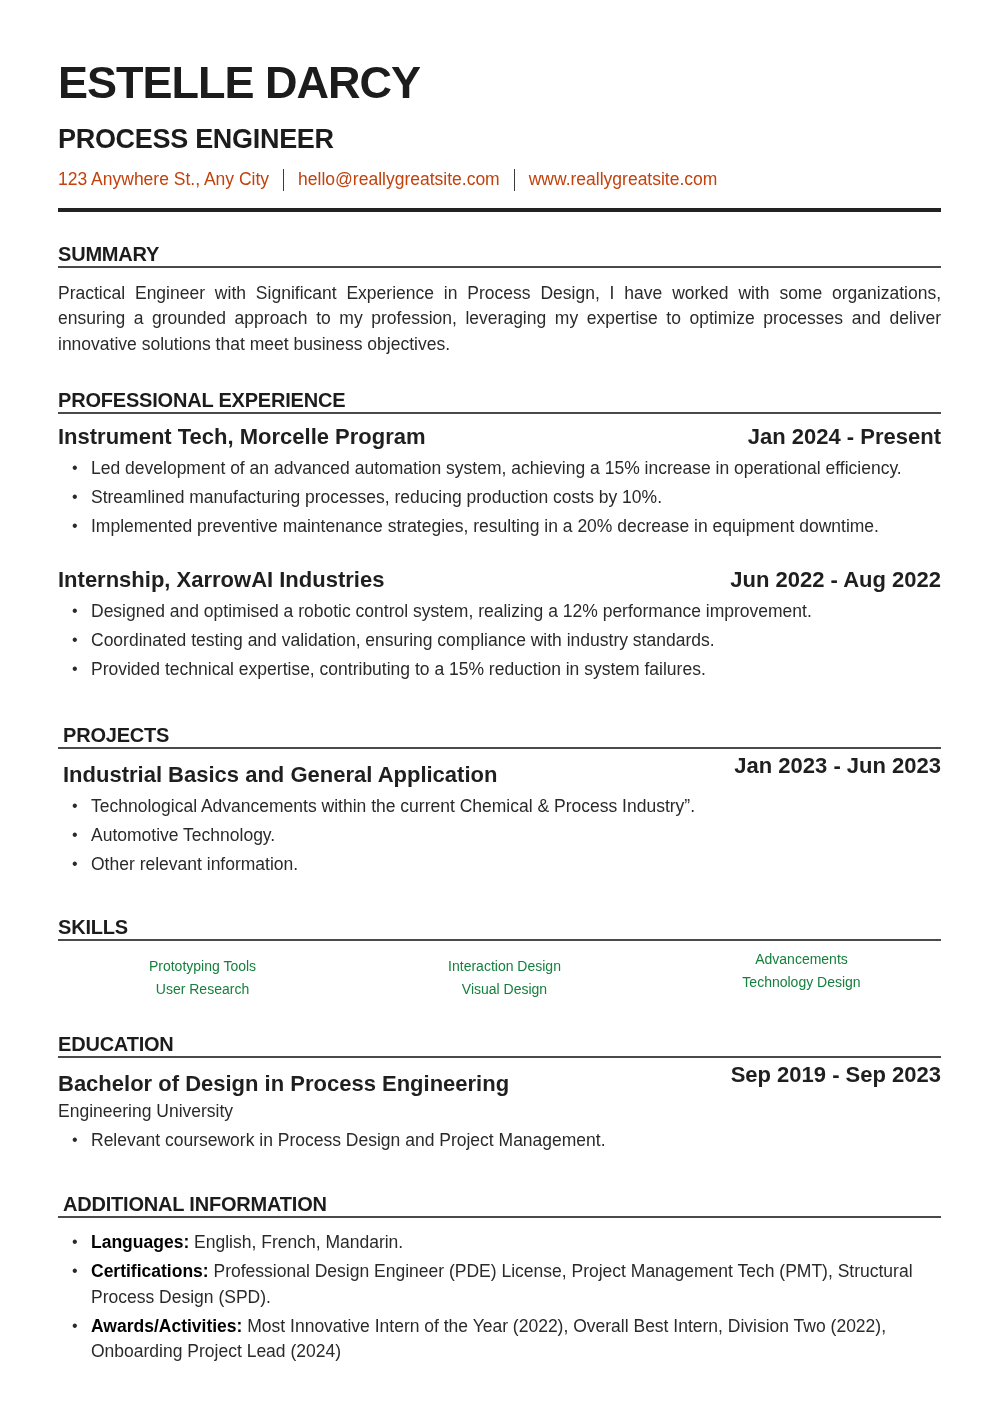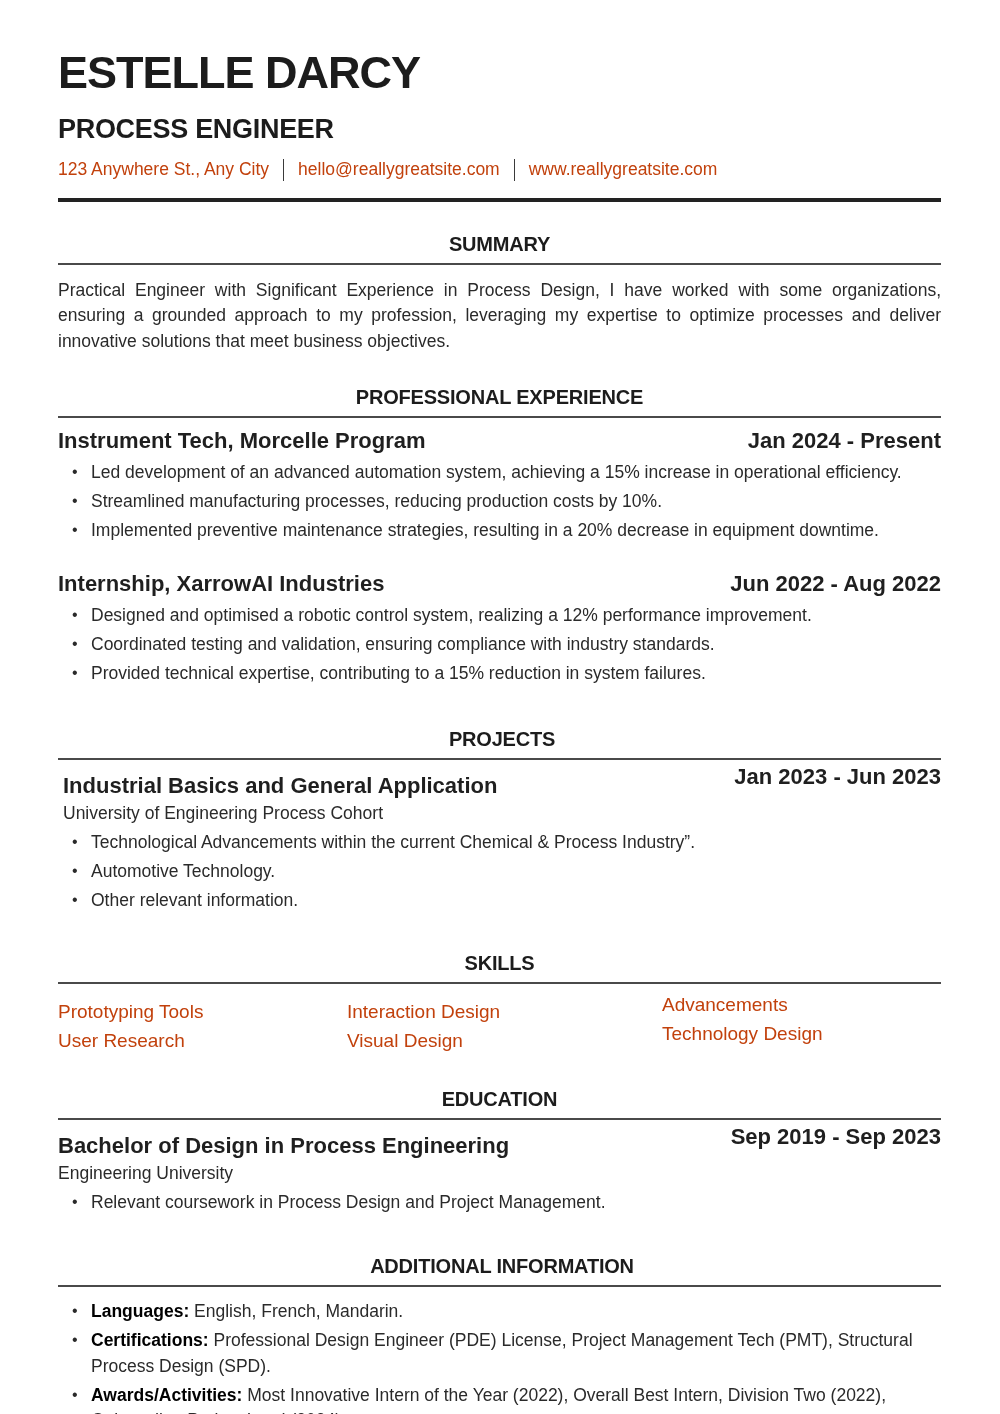--- a/index.html
+++ b/index.html
@@ -17,21 +17,21 @@
     background: #ffffff;
     padding: 46px 59px 40px 58px;
   }
 
   
   .name {
     font-size: 45px;
     font-weight: 700;
     letter-spacing: -1px;
     color: #1c1c1c;
-    margin-top: 2px;
+    margin-top: 12px;
     line-height: 1.1;
   }
   .job-title {
     font-size: 27px;
     font-weight: 700;
     color: #1c1c1c;
     margin-top: 16px;
     letter-spacing: -0.3px;
   }
   .contact-line {
@@ -53,23 +53,21 @@
     margin-top: 17px;
   }
 
   
   .section { margin-top: 31px; }
   .section-heading {
     font-size: 20px;
     font-weight: 700;
     color: #1c1c1c;
     letter-spacing: -0.2px;
-    padding-bottom: 7px;
     border-bottom: 2px solid #4a4a4a;
-    text-align: center;
   }
   .indent-sm .section-heading { padding-left: 5px; }
 
   .body-text {
     font-size: 17.5px;
     line-height: 1.48;
     color: #2a2a2a;
   }
   .justified { text-align: justify; }
   .section .body-text { margin-top: 13px; }
@@ -113,21 +111,21 @@
     font-size: 16px;
     color: #2a2a2a;
   }
   ul.bullets li b { color: #000000; }
 
   
   .skills-grid {
     display: flex;
     margin-top: 10px;
   }
-  .skills-col { font-size: 19px; color: #c2410c; }
+  .skills-col { font-size: 14px; color: #15803d; text-align: center; }
   .skills-col .skill { margin-top: 7px; }
   .skills-col-1 { width: 289px; }
   .skills-col-2 { width: 315px; }
   .skills-col-3 { flex: 1; margin-top: -7px; }
 </style>
 </head>
 <body>
 
 <div class="page">
 
@@ -178,21 +176,20 @@
   </section>
 
   <section class="section indent-sm" style="margin-top:42px;">
     <div class="section-heading">PROJECTS</div>
 
     <div class="entry head-offset" style="margin-top:4px;">
       <div class="entry-head">
         <span class="entry-title" style="padding-left:5px;">Industrial Basics and General Application</span>
         <span class="entry-dates">Jan 2023 - Jun 2023</span>
       </div>
-      <div class="entry-sub" style="padding-left:5px;">University of Engineering Process Cohort</div>
       <ul class="bullets">
         <li>Technological Advancements within the current Chemical &amp; Process Industry”.</li>
         <li>Automotive Technology.</li>
         <li>Other relevant information.</li>
       </ul>
     </div>
   </section>
 
   <section class="section" style="margin-top:38px;">
     <div class="section-heading">SKILLS</div>

